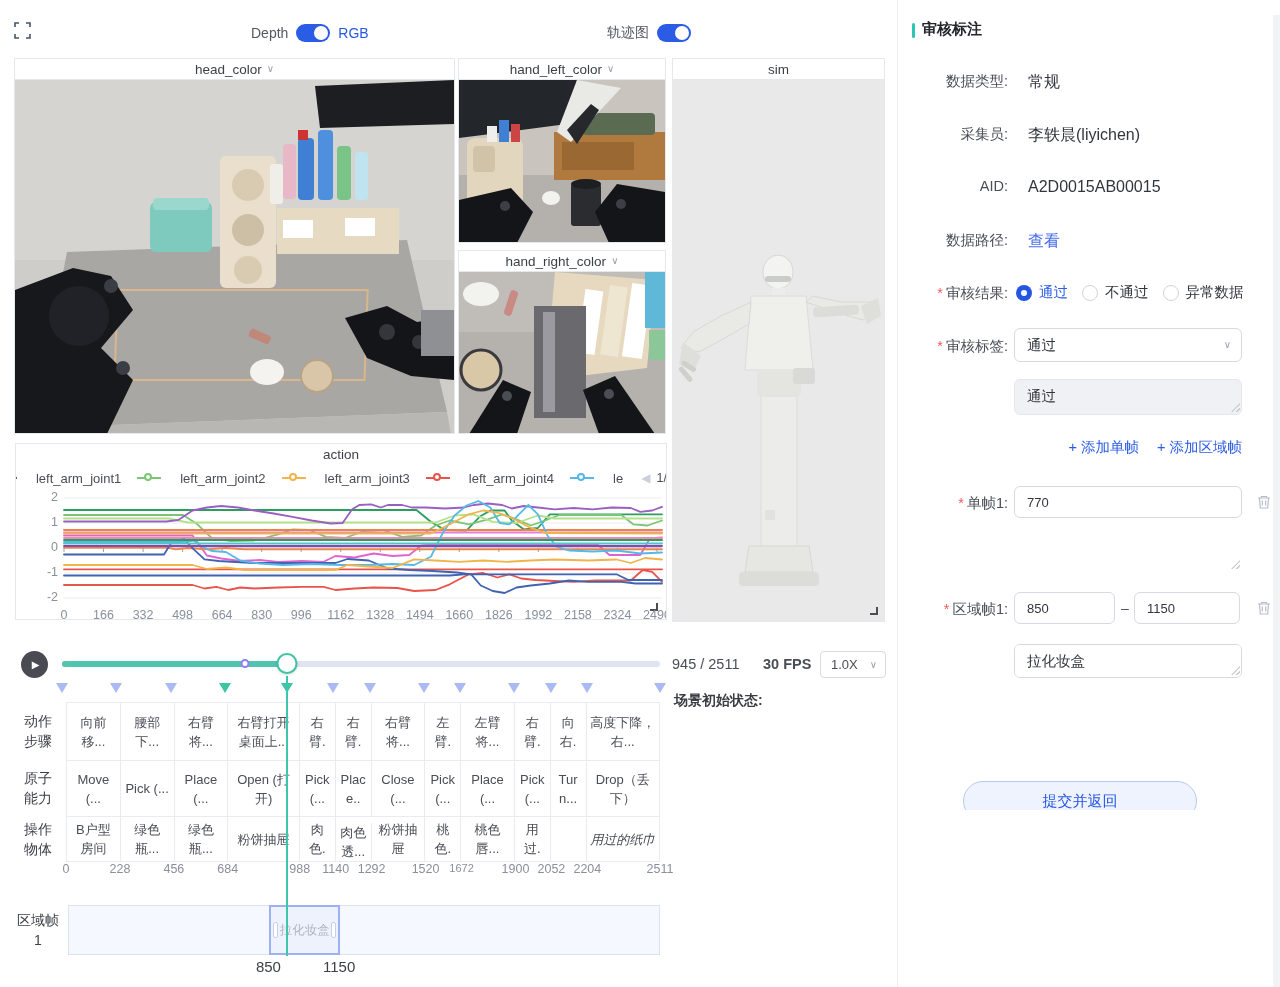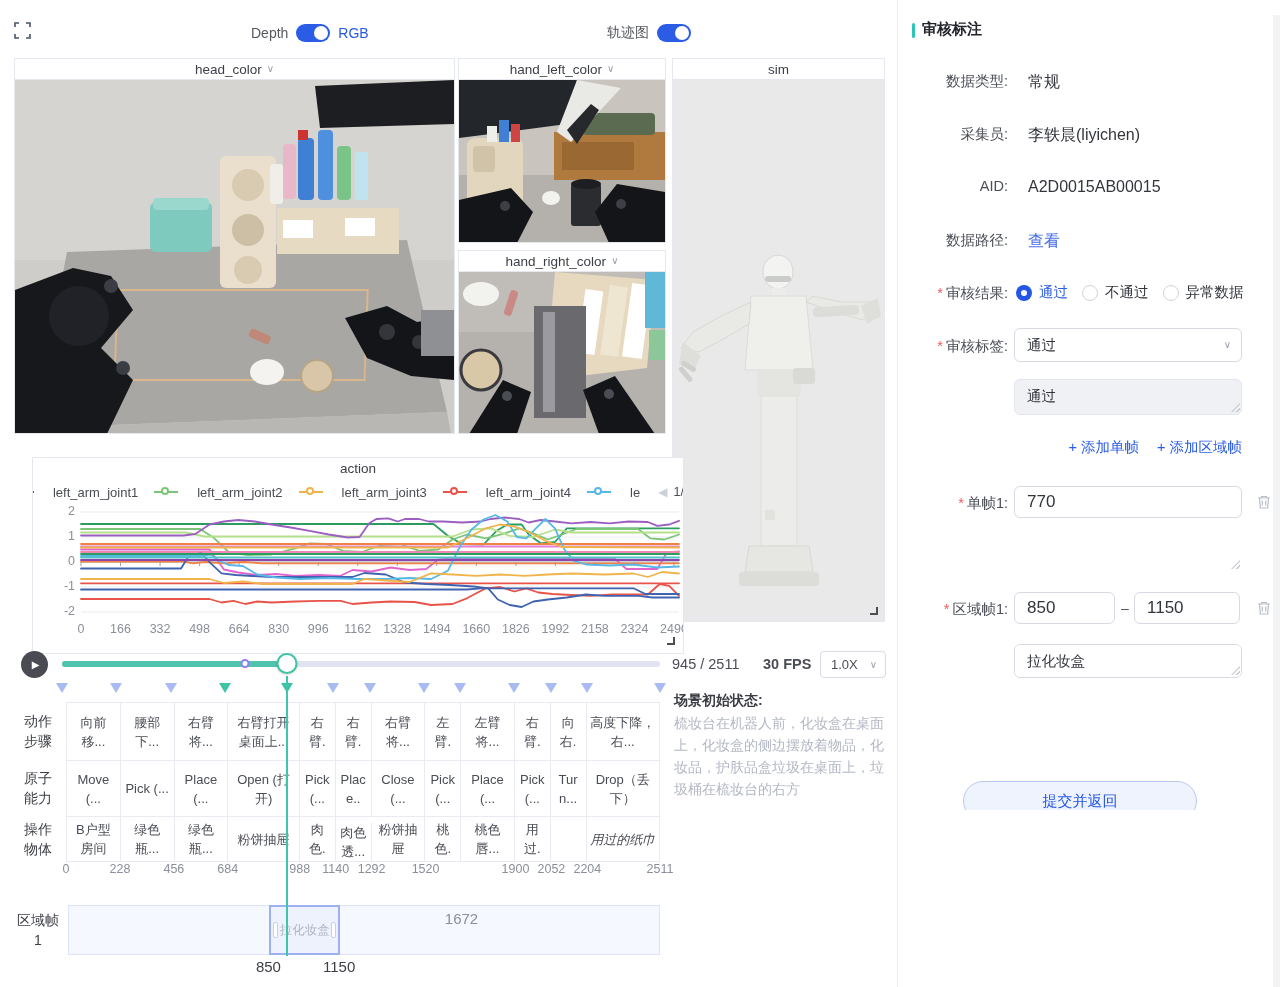--- a/index.html
+++ b/index.html
@@ -77,21 +77,21 @@
   .radio-row { position:absolute; left:1016px; display:flex; align-items:center; gap:14px; font-size:14.5px; color:#32353c; }
   .radio-opt { display:flex; align-items:center; gap:7px; cursor:pointer; }
   .radio { width:16px; height:16px; border-radius:50%; border:1px solid #cfd3dc; background:#fff; position:relative; }
   .radio.sel { border:none; background:#2456e4; }
   .radio.sel::after { content:""; position:absolute; left:5px; top:5px; width:6px; height:6px; border-radius:50%; background:#fff; }
   .radio-opt.sel-label { color:#2b5ce6; }
   .rp-select { position:absolute; left:1014px; width:228px; height:34px; border:1px solid #d7dae3; border-radius:6px; background:#fff; display:flex; align-items:center; justify-content:space-between; padding:0 10px 0 12px; font-size:14.5px; color:#32353c; cursor:pointer; }
   .rp-textarea { position:absolute; left:1014px; width:228px; height:36px; border:1px solid #d7dae3; border-radius:6px; background:#fff; font-family:inherit; font-size:14.5px; color:#32353c; padding:7px 12px; resize:none; outline:none; }
   .rp-textarea.grey { background:#f0f1f4; border-color:#e4e6ec; }
   .ta-handle { position:absolute; width:9px; height:9px; background:repeating-linear-gradient(-45deg, transparent 0 2px, #c4c9d4 2px 3.5px); clip-path:polygon(100% 0, 100% 100%, 0 100%); pointer-events:none; }
-  .rp-input { position:absolute; height:32px; border:1px solid #d7dae3; border-radius:6px; background:#fff; font-family:inherit; font-size:17px; color:#32353c; padding:0 12px; outline:none; }
+  .rp-input { position:absolute; height:32px; border:1px solid #d7dae3; border-radius:6px; background:#fff; font-family:inherit; font-size:13px; color:#32353c; padding:0 12px; outline:none; }
   .add-links { position:absolute; left:1014px; width:228px; display:flex; justify-content:flex-end; gap:18px; font-size:14.5px; color:#2b5ce6; }
   .add-links span { cursor:pointer; white-space:nowrap; }
   .trash { position:absolute; width:16px; height:16px; cursor:pointer; }
   .dash { position:absolute; font-size:14px; color:#55585f; }
   .btn-primary { position:absolute; left:963px; top:722px; width:234px; height:36px; border-radius:18px; background:#2456e4; color:#fff; font-size:15px; display:flex; align-items:center; justify-content:center; cursor:pointer; }
   .btn2-clip { position:absolute; left:963px; top:781px; width:234px; height:29px; overflow:hidden; }
   .btn-secondary { width:234px; height:40px; border-radius:20px; background:#eef3fe; border:1px solid #b9c8f2; color:#2456e4; font-size:15px; display:flex; align-items:center; justify-content:center; cursor:pointer; }
   .scrollbar { position:absolute; right:0; top:15px; width:7px; height:972px; background:#f2f3f5; }
 </style>
 </head>
@@ -240,21 +240,21 @@
         <rect x="120" y="288" width="22" height="16" rx="3" fill="#d9d9d5"></rect>
         <rect x="88" y="316" width="36" height="150" fill="#ececea" stroke="#dedeDA" stroke-width="1"></rect>
         <rect x="92" y="430" width="10" height="10" fill="#e2e2de"></rect>
         <polygon points="76,466 136,466 140,492 72,492" fill="#e6e6e3" stroke="#d8d8d4" stroke-width="1"></polygon>
         <rect x="66" y="492" width="80" height="14" rx="4" fill="#dcdcd8"></rect>
       </svg>
       <div class="resize-corner" style="right:6px; bottom:6px;"></div>
     </div>
   </div>
 
-  <div class="panel" style="left: 32px; top: 443px; width: 652px; height: 197px; overflow: hidden; margin-top: 14px;">
+  <div class="panel" style="left: 15px; top: 443px; width: 652px; height: 177px; overflow: hidden;">
     <div class="panel-header" style="border-bottom:none;">
       <span>action</span>
     </div>
     <div class="legend-row">
       <div id="legend-items" style="display:flex; gap:16px;">
           <div class="legend-item">
             <span class="lg-swatch">
               <span class="ln" style="background:#3f63b0"></span>
               <span class="cr" style="border-color:#3f63b0"></span>
             </span>
@@ -377,21 +377,20 @@
   <span class="pb-text" style="left:672px;">945 / 2511</span>
   <span class="pb-text" style="left:763px;font-weight:bold;">30 FPS</span>
   <div class="speed-box">
     <span>1.0X</span>
     <span class="chev">∨</span>
   </div>
   <div id="markers-row"></div>
   <div class="playhead" id="playhead" style="top: 676px; height: 280px; left: 286.054px;"></div>
 
   <div class="scene-title">场景初始状态:</div>
-  <div class="scene-text">梳妆台在机器人前，化妆盒在桌面上，化妆盒的侧边摆放着物品，化妆品，护肤品盒垃圾在桌面上，垃圾桶在梳妆台的右方</div>
 
   <div id="row-labels"></div>
   <div class="steps-table" style="top:702px;" id="steps-table">
       <div class="st-row" style="height: 58px;">
         <div class="st-cell" style="width: 9.08005%; flex: 0 0 9.08005%;">向前移...</div>
         <div class="st-cell" style="width: 9.08005%; flex: 0 0 9.08005%;">腰部下...</div>
         <div class="st-cell" style="width: 9.08005%; flex: 0 0 9.08005%;">右臂将...</div>
         <div class="st-cell" style="width: 12.1067%; flex: 0 0 12.1067%;">右臂打开桌面上...</div>
         <div class="st-cell" style="width: 6.05337%; flex: 0 0 6.05337%;">右臂.</div>
         <div class="st-cell" style="width: 6.05337%; flex: 0 0 6.05337%;">右臂.</div>
@@ -525,18 +524,18 @@
     <div class="rowlabel" style="top: 760px; height: 56px;">原子<br>能力</div>
     <div class="rowlabel" style="top: 816px; height: 46px;">操作<br>物体</div>
     <span style="position: absolute; top: 862px; left: 66px; transform: translateX(-50%); font-size: 12.5px; color: rgb(138, 143, 153); white-space: nowrap;">0</span>
     <span style="position: absolute; top: 862px; left: 119.935px; transform: translateX(-50%); font-size: 12.5px; color: rgb(138, 143, 153); white-space: nowrap;">228</span>
     <span style="position: absolute; top: 862px; left: 173.871px; transform: translateX(-50%); font-size: 12.5px; color: rgb(138, 143, 153); white-space: nowrap;">456</span>
     <span style="position: absolute; top: 862px; left: 227.806px; transform: translateX(-50%); font-size: 12.5px; color: rgb(138, 143, 153); white-space: nowrap;">684</span>
     <span style="position: absolute; top: 862px; left: 299.72px; transform: translateX(-50%); font-size: 12.5px; color: rgb(138, 143, 153); white-space: nowrap;">988</span>
     <span style="position: absolute; top: 862px; left: 335.677px; transform: translateX(-50%); font-size: 12.5px; color: rgb(138, 143, 153); white-space: nowrap;">1140</span>
     <span style="position: absolute; top: 862px; left: 371.634px; transform: translateX(-50%); font-size: 12.5px; color: rgb(138, 143, 153); white-space: nowrap;">1292</span>
     <span style="position: absolute; top: 862px; left: 425.57px; transform: translateX(-50%); font-size: 12.5px; color: rgb(138, 143, 153); white-space: nowrap;">1520</span>
-    <span style="position: absolute; top: 910px; left: 461.527px; transform: translateX(-50%); font-size: 15px; color: rgb(138, 143, 153); white-space: nowrap;">1672</span>
+    <span style="position: absolute; top: 862px; left: 461.527px; transform: translateX(-50%); font-size: 11px; color: rgb(138, 143, 153); white-space: nowrap;">1672</span>
     <span style="position: absolute; top: 862px; left: 515.462px; transform: translateX(-50%); font-size: 12.5px; color: rgb(138, 143, 153); white-space: nowrap;">1900</span>
     <span style="position: absolute; top: 862px; left: 551.419px; transform: translateX(-50%); font-size: 12.5px; color: rgb(138, 143, 153); white-space: nowrap;">2052</span>
     <span style="position: absolute; top: 862px; left: 587.376px; transform: translateX(-50%); font-size: 12.5px; color: rgb(138, 143, 153); white-space: nowrap;">2204</span>
     <span style="position: absolute; top: 862px; left: 660px; transform: translateX(-50%); font-size: 12.5px; color: rgb(138, 143, 153); white-space: nowrap;">2511</span>
   </div>
 
 </body></html>

